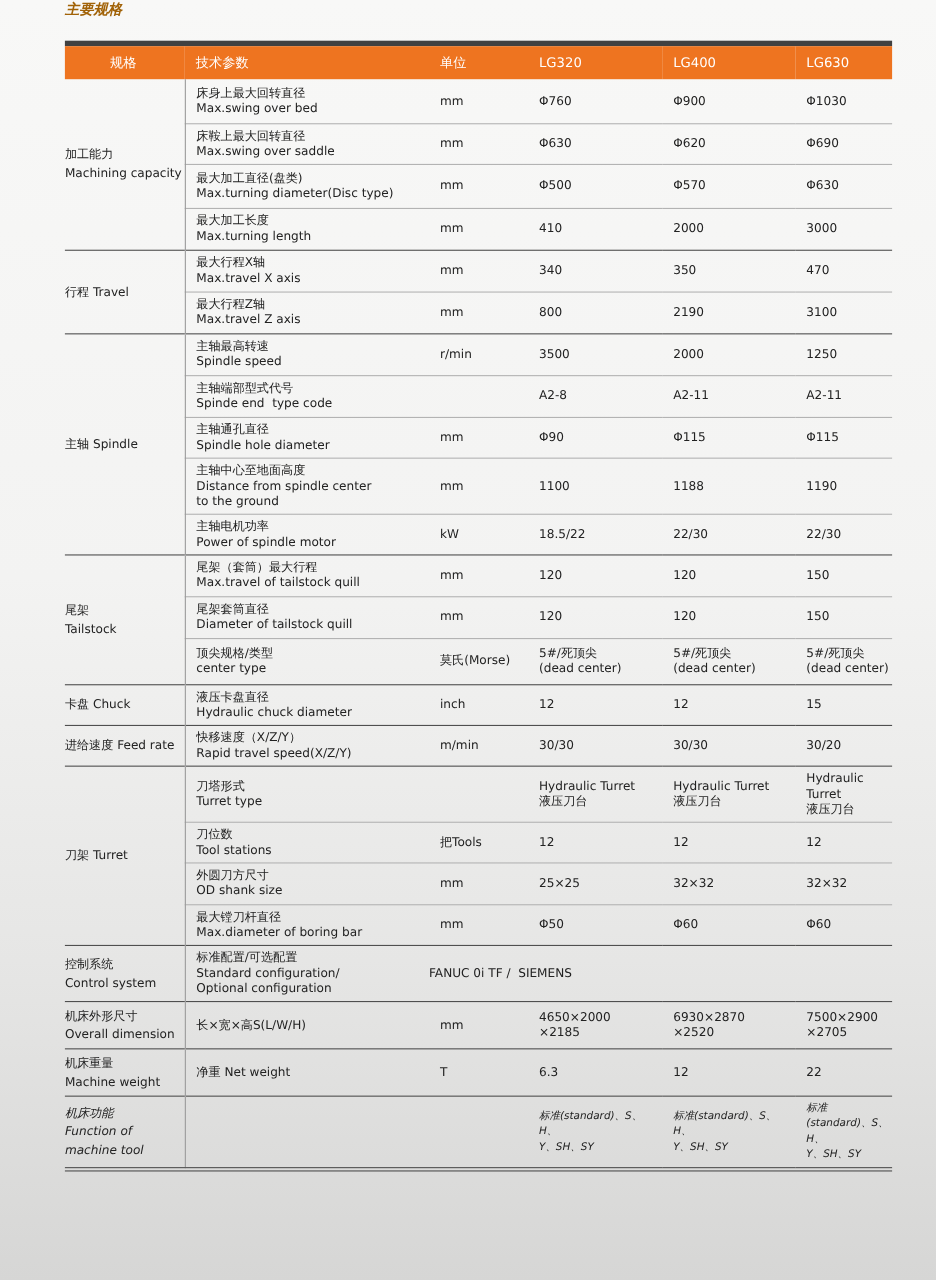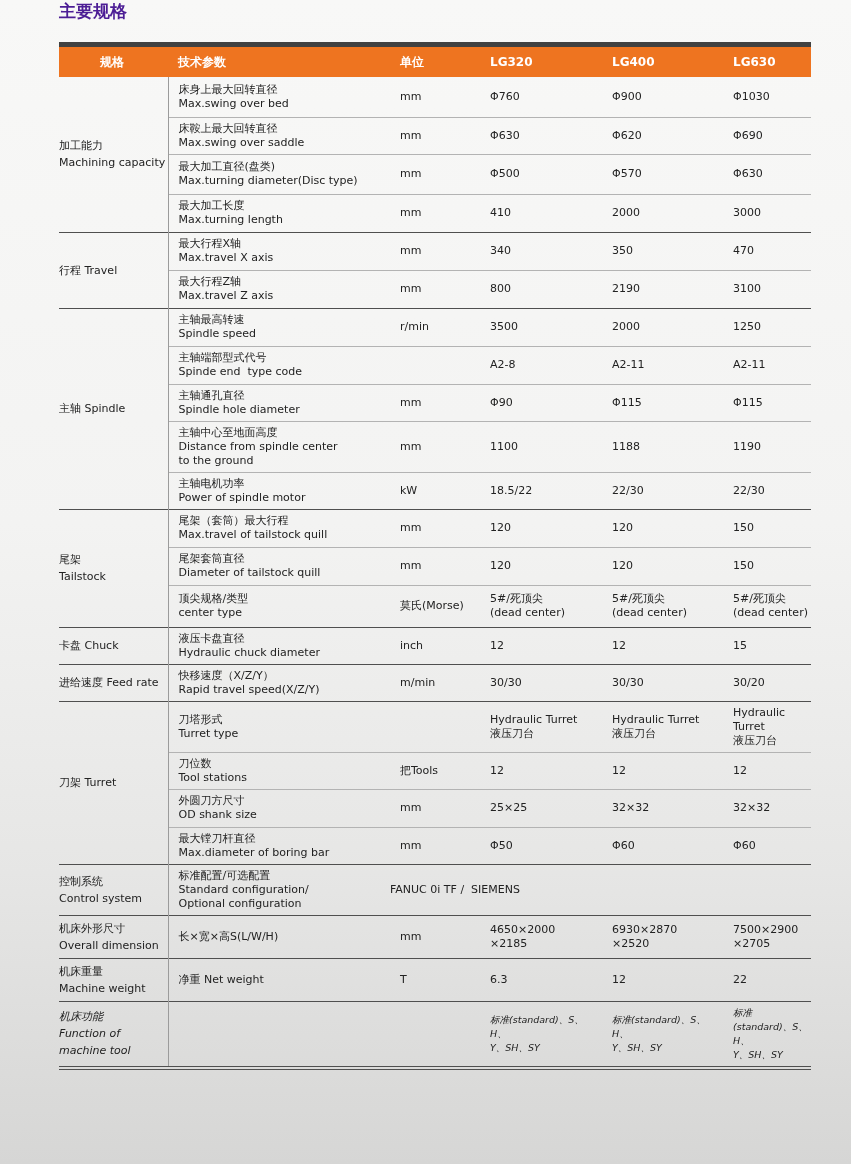--- a/index.html
+++ b/index.html
@@ -10,27 +10,27 @@
     color:#222;
     -webkit-font-smoothing:antialiased;
   }
   .content{margin-left:59px;width:752px;}
   .title{
     margin:54px 0 4px 0;
     font-size:29px;font-weight:bold;letter-spacing:.5px;
     color:#E5622D;
     font-family:"Liberation Sans",sans-serif;
   }
-  .subtitle{margin:0 0 19px 0;font-size:17px;font-weight:bold;color:#4c1d95;}
+  .subtitle{margin:0 0 19px 0;font-size:13px;font-weight:bold;color:#a16207;font-style:italic;}
   .topbar{height:5px;background:#414141;}
   table{border-collapse:collapse;table-layout:fixed;width:752px;}
   col.c-spec{width:109px;}col.c-param{width:222px;}col.c-unit{width:90px;}
   col.c-m0{width:122px;}col.c-m1{width:121px;}col.c-m2{width:88px;}
   th{
-    background:#EE7420;color:#ffffff;font-weight:bold;
+    background:#EE7420;color:#ffffff;font-weight:normal;
     font-size:12px;height:30px;text-align:left;padding:0 0 0 10px;
   }
   th.h-spec{padding-left:41px;}
   td{
     vertical-align:middle;white-space:pre-wrap;
     font-size:11px;line-height:14px;padding:4px 2px 4px 10px;
   }
   td.gc{
     padding-left:0;border-right:1px solid #9b9b9b;
     line-height:17px;font-size:11px;

